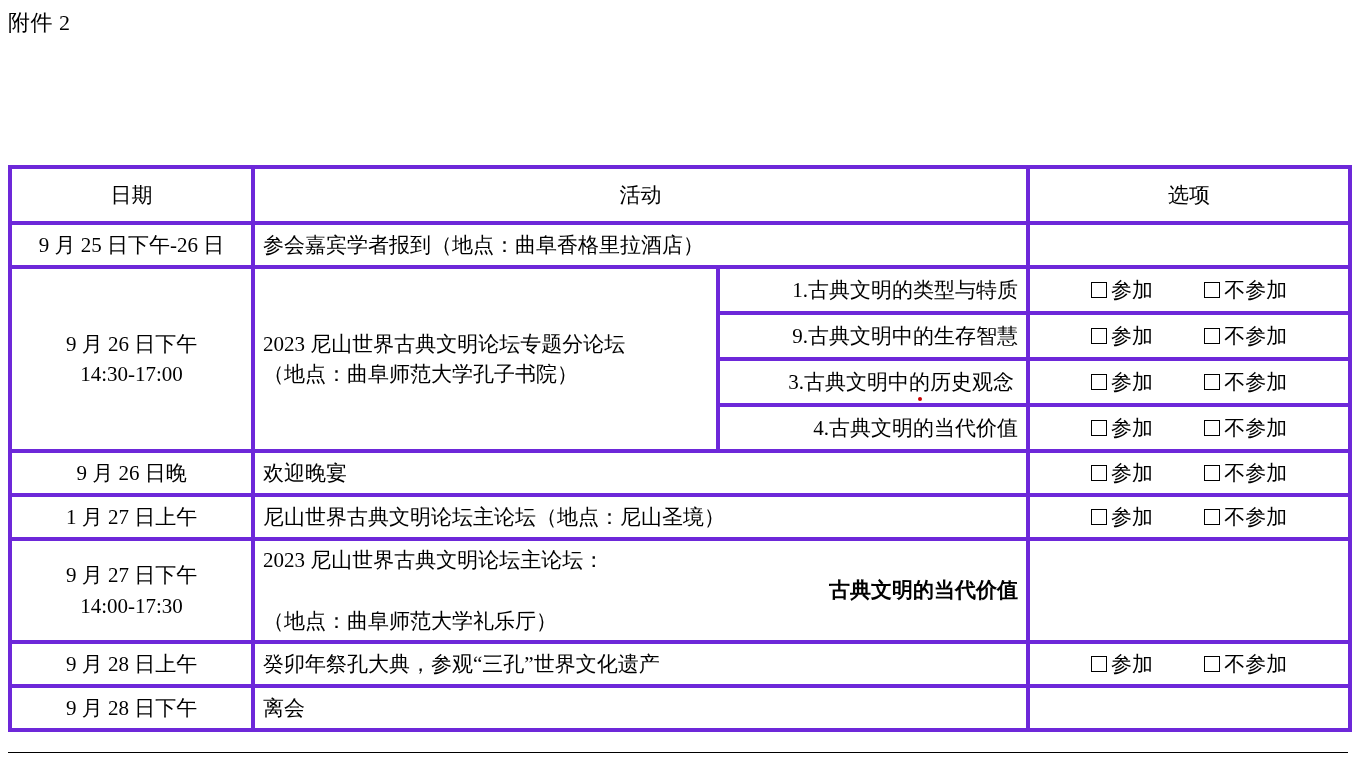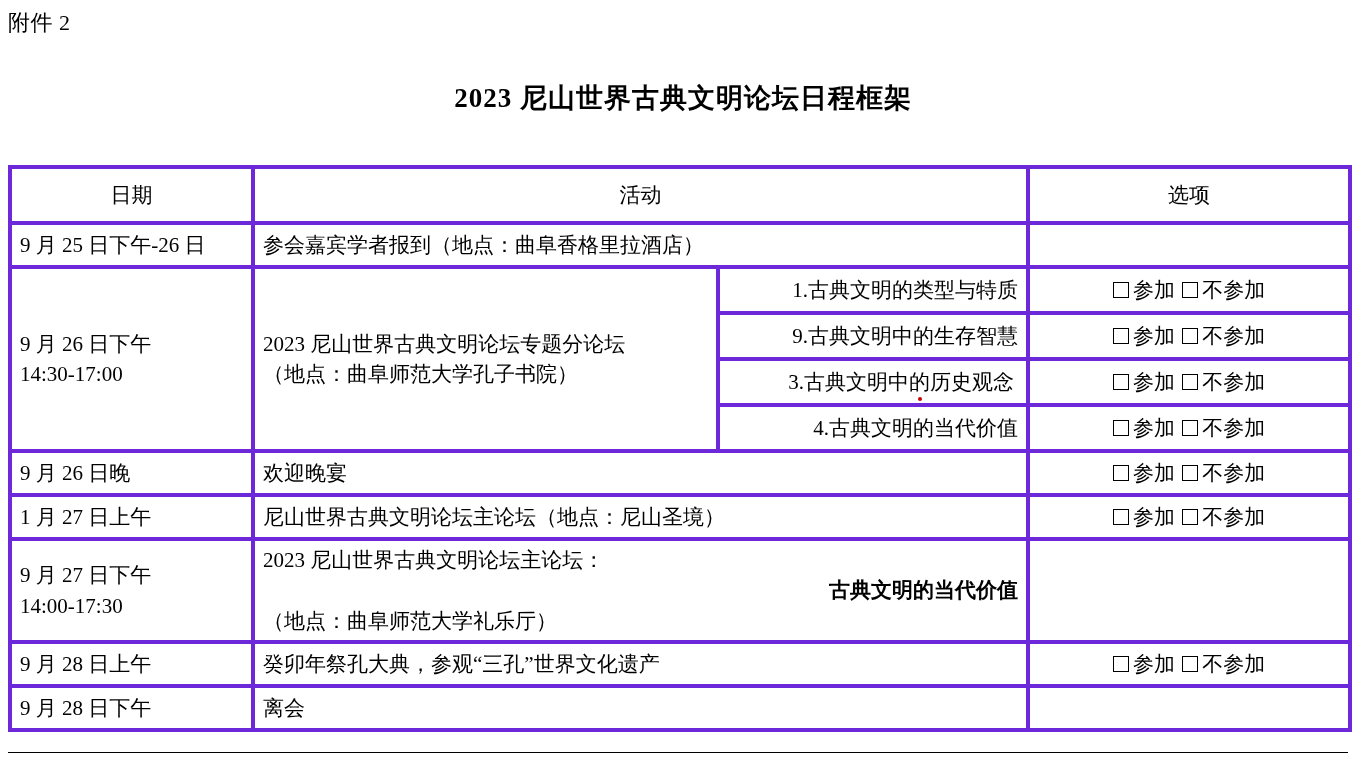--- a/index.html
+++ b/index.html
@@ -63,41 +63,41 @@
   .col-sub    { width: 310px; }
   .col-opt    { width: 322px; }
 
   th.head {
     text-align: center;
     font-weight: normal;
     font-size: 22px;
     height: 44px;
   }
   td.date-cell {
-    text-align: left;
+    text-align: center;
     padding-left: 10px;
   }
   td.activity-cell {
     text-align: left;
     padding-left: 10px;
   }
   td.sub-cell {
     text-align: right;
     padding-left: 8px;
     font-size: 20px;
   }
   td.opt-cell {
     text-align: center;
     white-space: nowrap;
     font-size: 20px;
   }
   td.empty-cell { }
   .opt-item {
     display: inline-block;
-    margin: 0 1px;
+    margin: 0 23px;
   }
   .checkbox {
     display: inline-block;
     width: 14px;
     height: 14px;
     border: 1px solid #000;
     margin-right: 4px;
     vertical-align: -1px;
   }
   .row-h1 { height: 44px; }
@@ -122,21 +122,20 @@
     border-top: 1px solid #000;
   }
 </style>
 </head>
 <body>
 
 <div class="page">
 
   <div class="attachment-label">附件 2</div>
 
-  <div class="doc-title">2023 尼山世界古典文明论坛日程框架</div>
 
   <div class="table-wrap">
     <table class="schedule">
       <colgroup>
         <col class="col-date">
         <col class="col-act">
         <col class="col-sub">
         <col class="col-opt">
       </colgroup>
       <thead>

